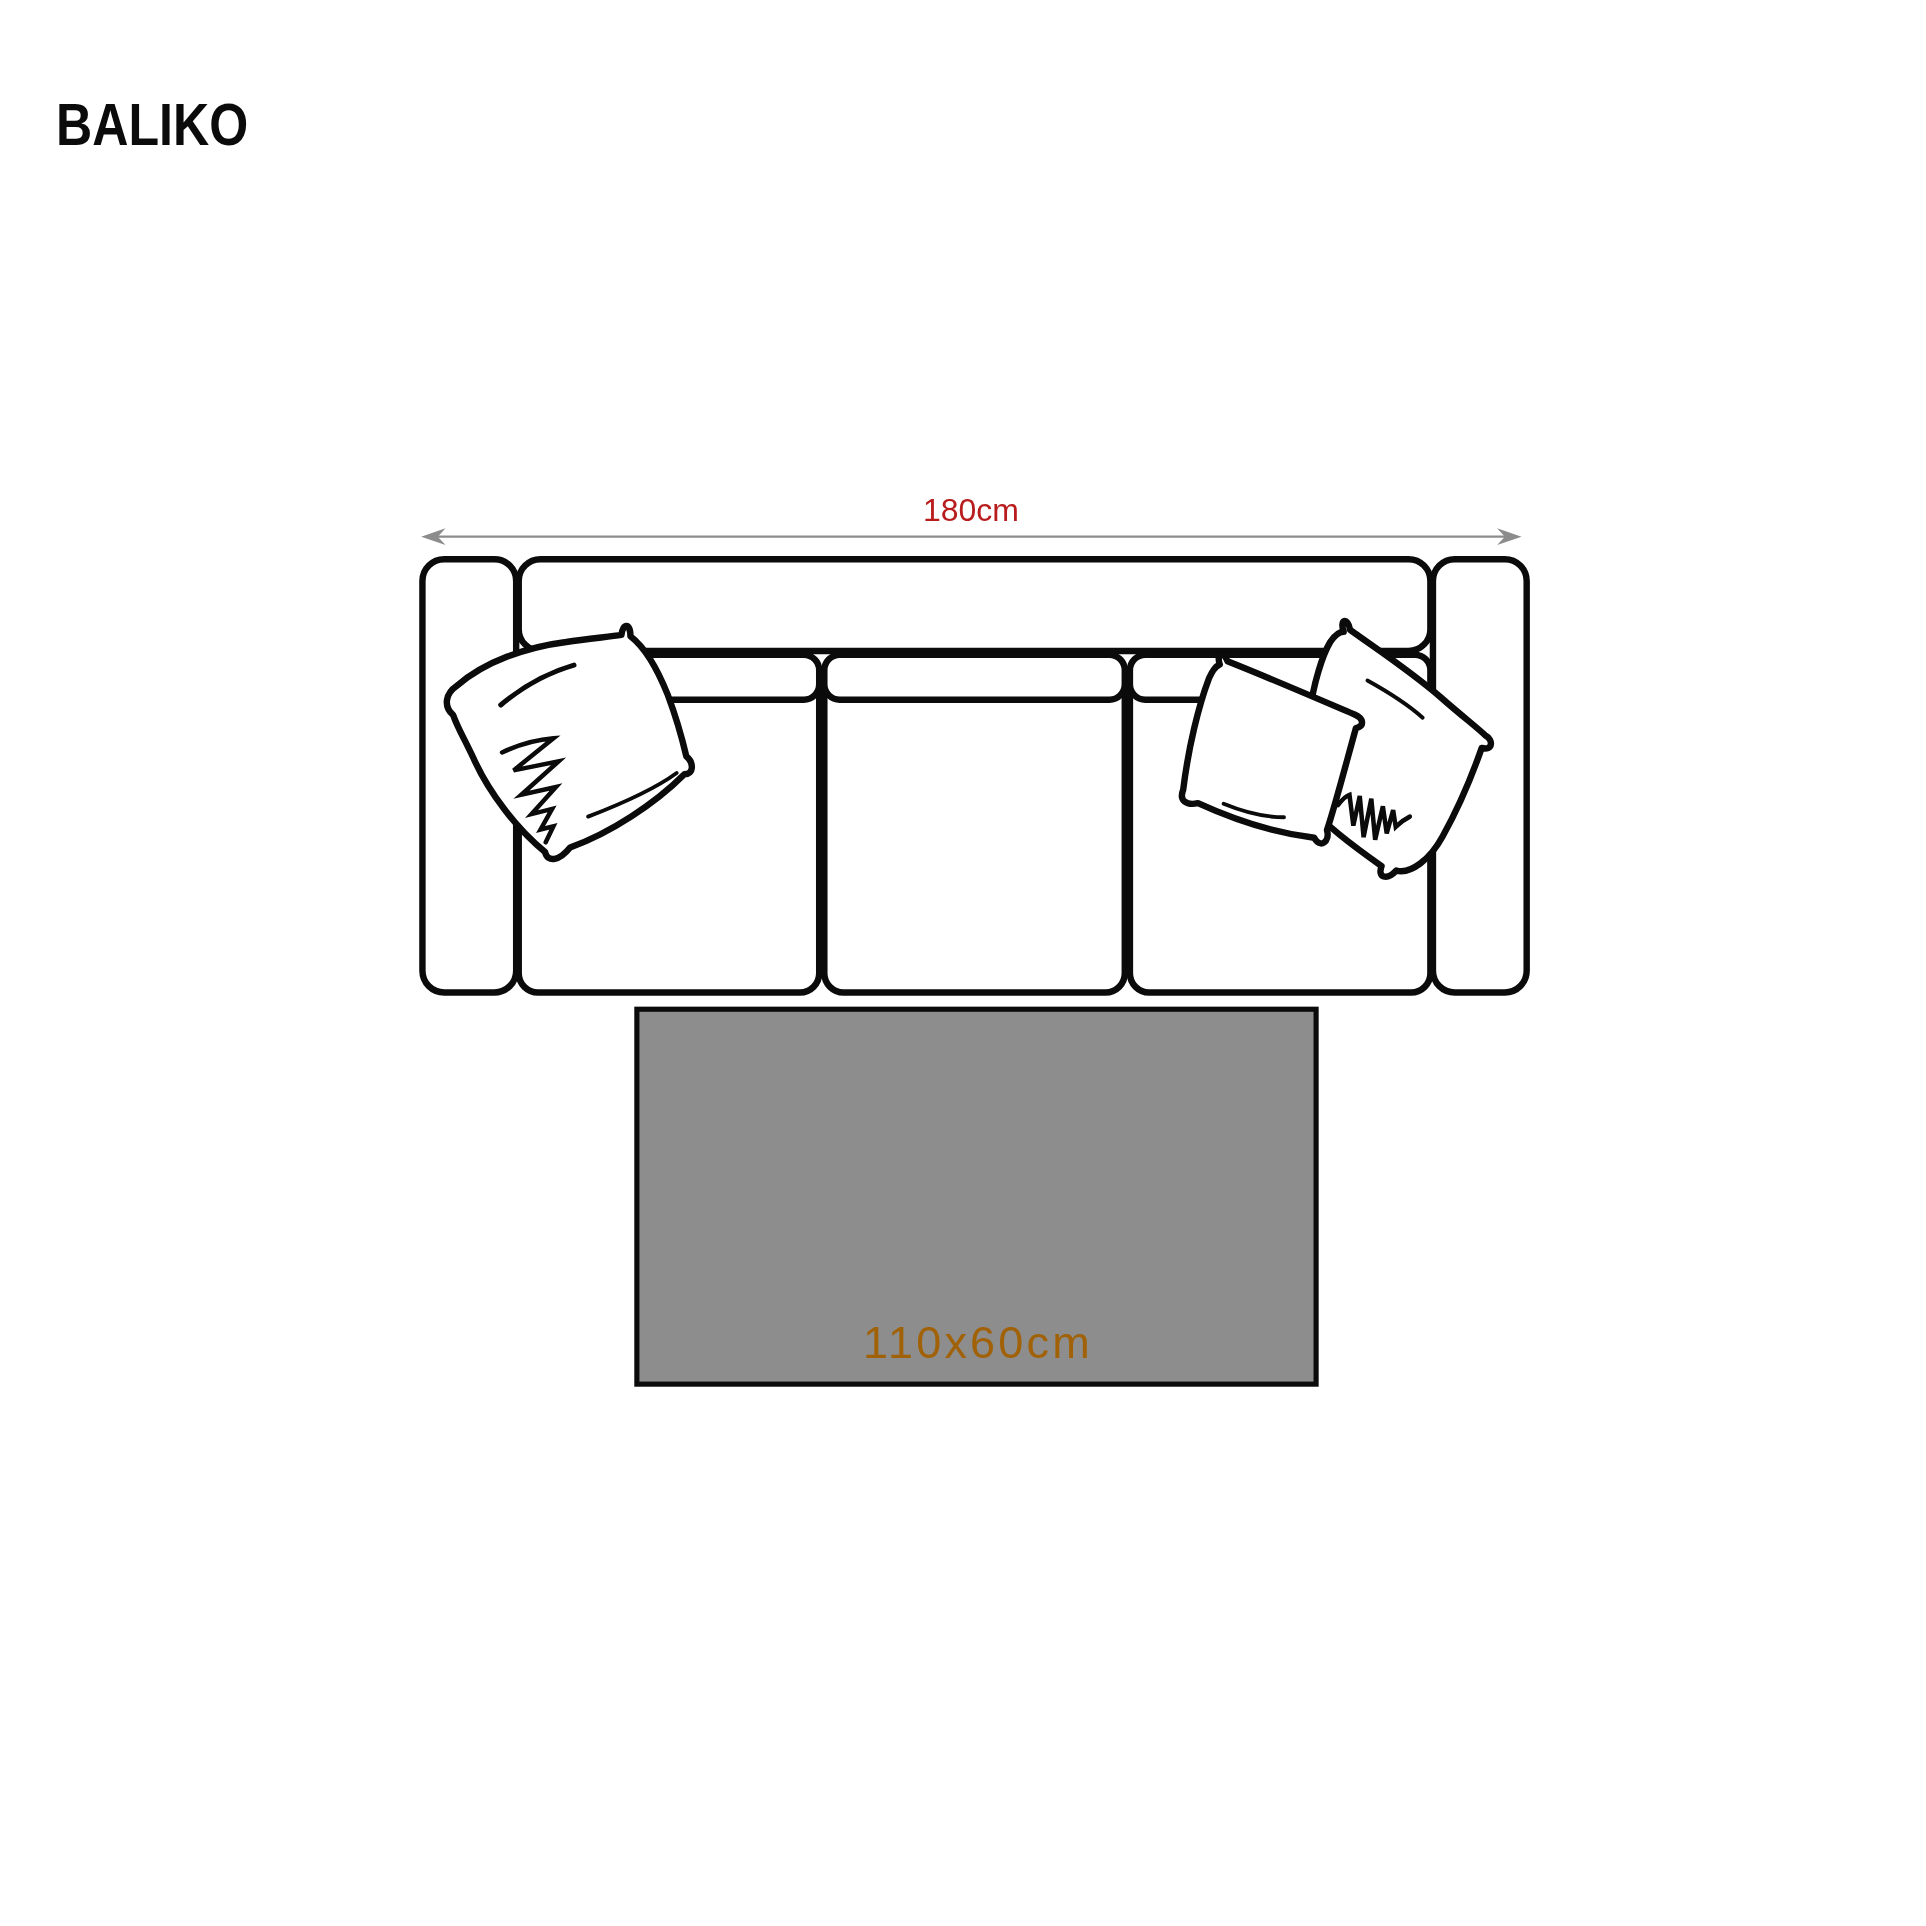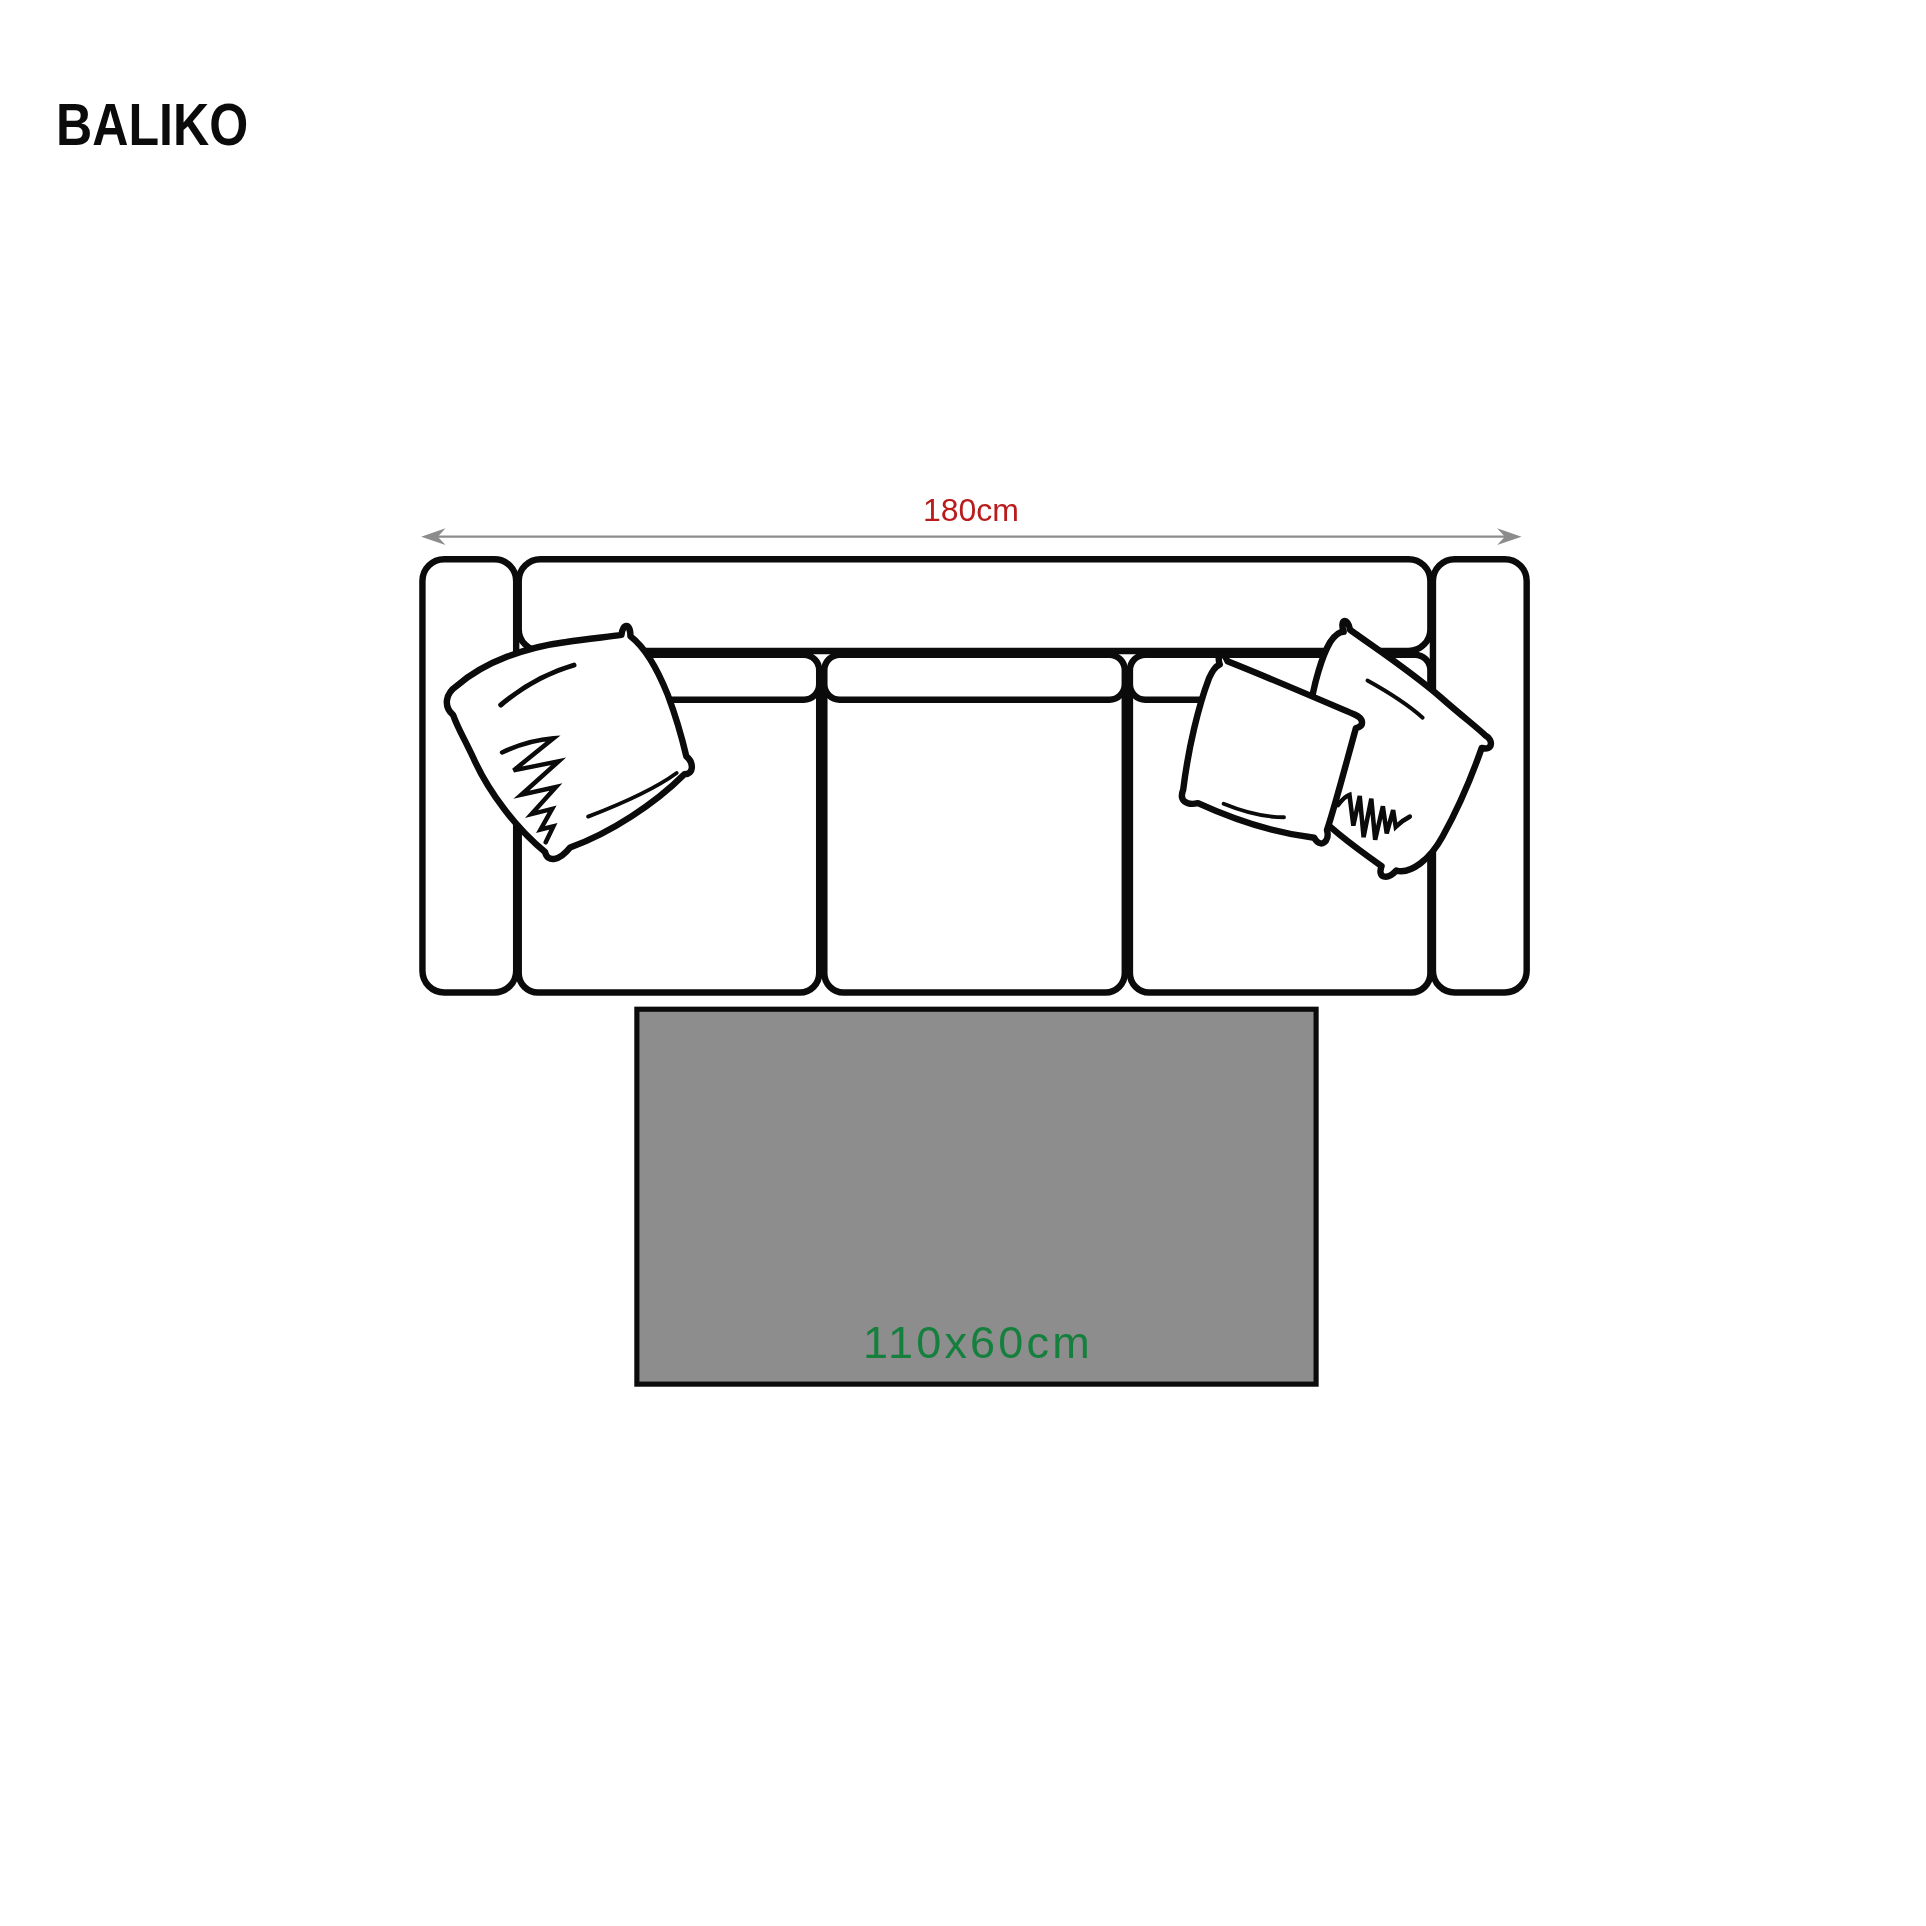--- a/index.html
+++ b/index.html
@@ -42,21 +42,21 @@
     white-space: nowrap;
   }
   .rug-label {
     position: absolute;
     left: 978px;
     top: 1320px;
     transform: translateX(-50%);
     font-size: 45px;
     line-height: 1;
     letter-spacing: 3.2px;
-    color: #15803d;
+    color: #a16207;
     white-space: nowrap;
   }
   svg.diagram {
     position: absolute;
     left: 0;
     top: 0;
   }
   .sofa-part {
     fill: #ffffff;
     stroke: #0b0b0b;

